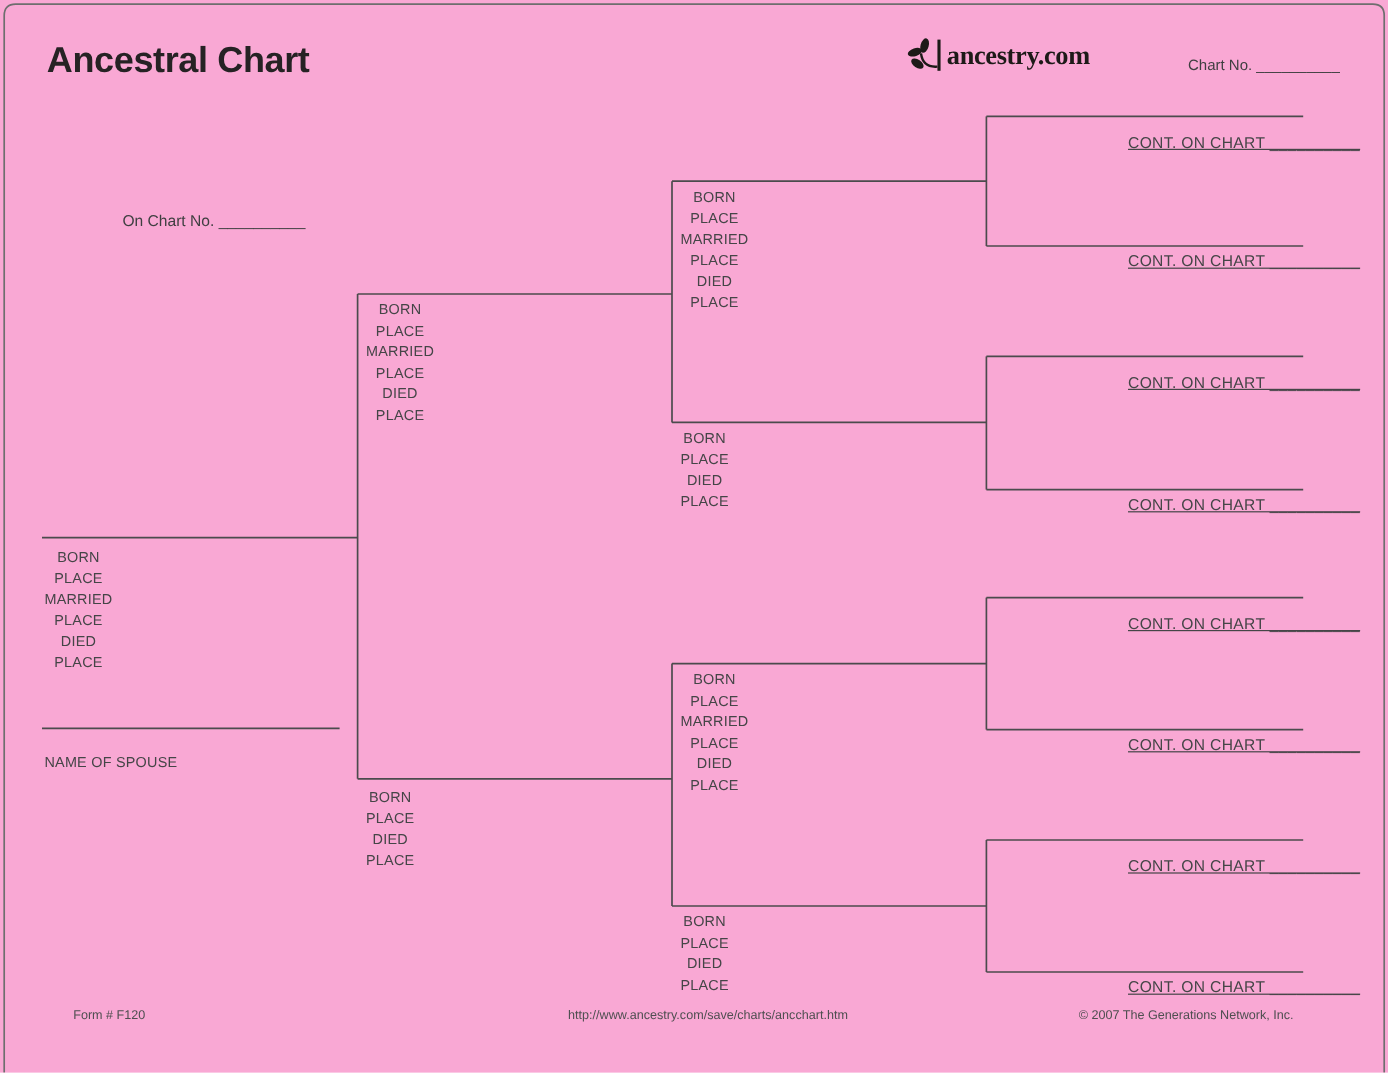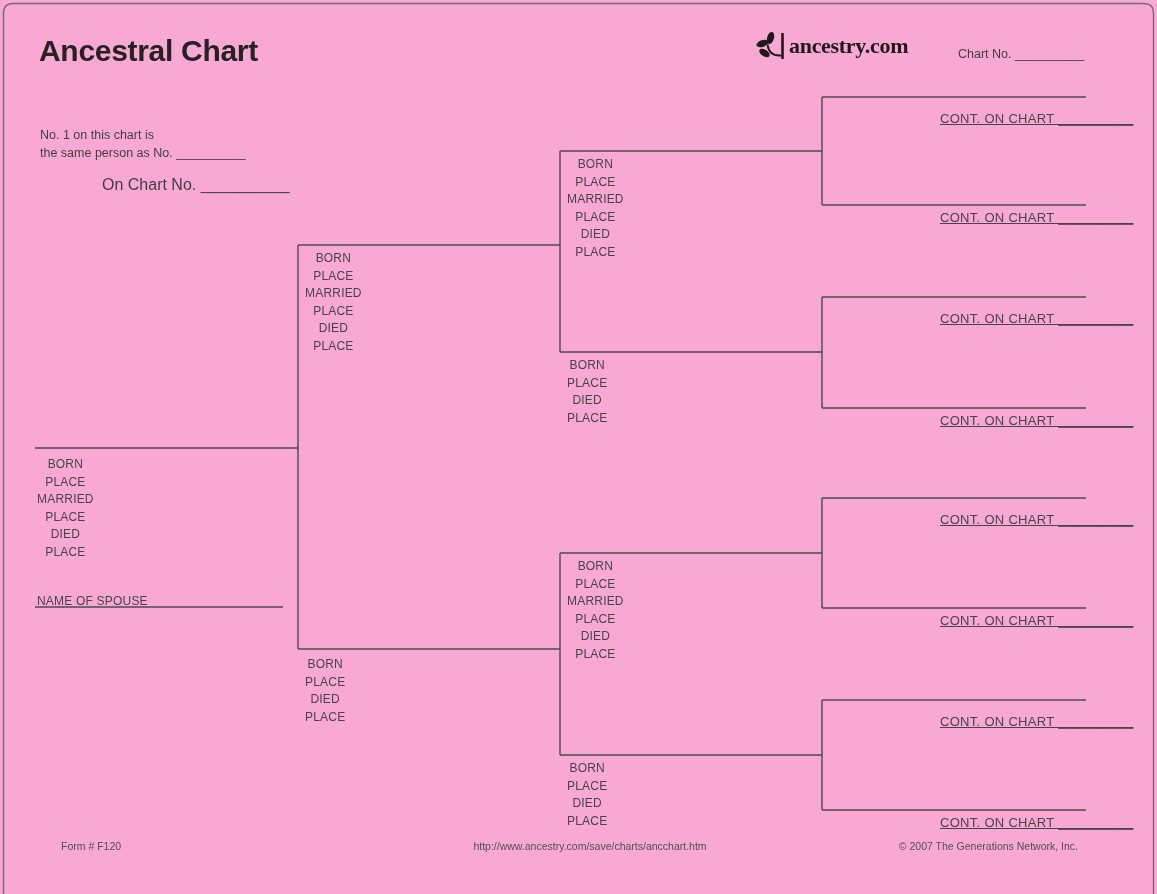--- a/index.html
+++ b/index.html
@@ -12,23 +12,23 @@
   .abs{position:absolute;white-space:nowrap;}
   .title{
     left:39px;top:34px;font-size:30px;font-weight:bold;color:#262224;
     letter-spacing:-0.3px;
   }
   .logo{left:756px;top:30px;display:flex;align-items:center;text-align:right;}
   .logo-text{
     font-family:"Liberation Serif","DejaVu Serif",serif;font-weight:600;
     font-size:22px;color:#1d1a18;letter-spacing:-0.3px;margin-left:3px;
   }
-  .chart-no{left:958px;top:47px;font-size:12.5px;color:#3f3f41;}
+  .chart-no{left:990px;top:47px;font-size:12.5px;color:#3f3f41;}
   .note{left:40px;top:126px;font-size:12.5px;line-height:18px;color:#3f3f41;}
-  .note-3{left:102px;top:176px;font-size:16px;color:#3f3f41;}
+  .note-3{left:102px;top:176px;font-size:13px;color:#3f3f41;}
   .node-labels{font-size:12px;line-height:17.5px;letter-spacing:0.2px;color:#454547;}
   .node-labels span{display:block;text-align:center;}
   .cont{left:940px;font-size:13px;letter-spacing:0.3px;color:#454547;text-decoration:underline;}
   .spouse{font-size:12px;letter-spacing:0.2px;color:#454547;}
   .footer{font-size:10.5px;color:#4f4f51;top:840px;padding-left:24px;}
   .footer-center{left:578px;transform:translateX(-50%);}
   .footer-right{right:79px;}
 </style>
 </head>
 <body>
@@ -79,35 +79,31 @@
         <ellipse cx="6.5" cy="13.5" rx="6.2" ry="3.3" transform="rotate(-18 6.5 13.5)"></ellipse>
         <ellipse cx="8.5" cy="23" rx="5.8" ry="3.3" transform="rotate(33 8.5 23)"></ellipse>
       </g>
       <path d="M25.2 25.5 Q13 26.5 11.5 14.5" fill="none" stroke="#1d1a18" stroke-width="2"></path>
     </svg>
     <span class="logo-text">ancestry.com</span>
   </div>
 
   <div class="abs chart-no">Chart No. __________</div>
 
-  <div class="abs note">
-    <div>No. 1 on this chart is</div>
-    <div>the same person as No. __________</div>
-  </div>
   <div class="abs note-3">On Chart No. __________</div>
 
   <div class="abs node-labels" style="left:37px;top:456px">
     <span>BORN</span>
     <span>PLACE</span>
     <span>MARRIED</span>
     <span>PLACE</span>
     <span>DIED</span>
     <span>PLACE</span>
   </div>
-  <div class="abs spouse" style="left:37px;top:594px">NAME OF SPOUSE</div>
+  <div class="abs spouse" style="left:37px;top:628px">NAME OF SPOUSE</div>
 
   <div class="abs node-labels" style="left:305px;top:250px">
     <span>BORN</span>
     <span>PLACE</span>
     <span>MARRIED</span>
     <span>PLACE</span>
     <span>DIED</span>
     <span>PLACE</span>
   </div>
 

